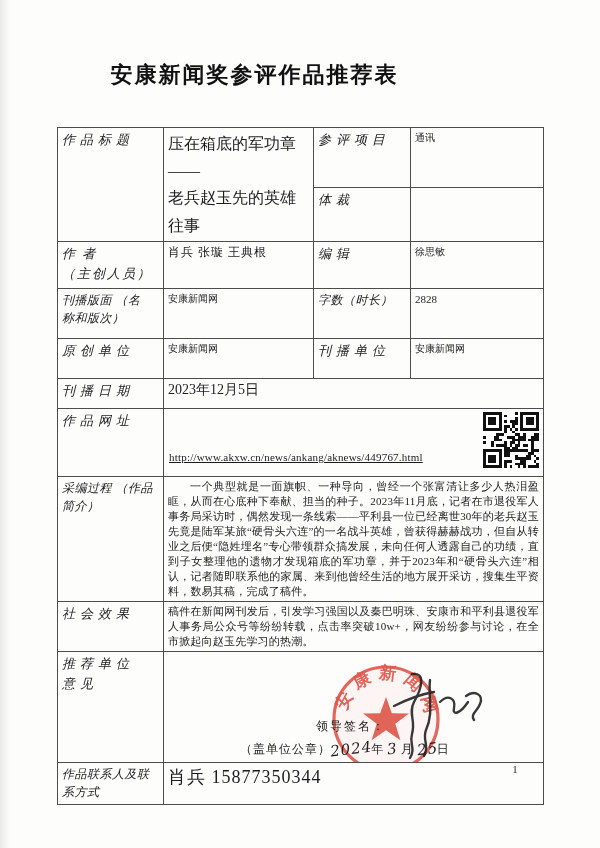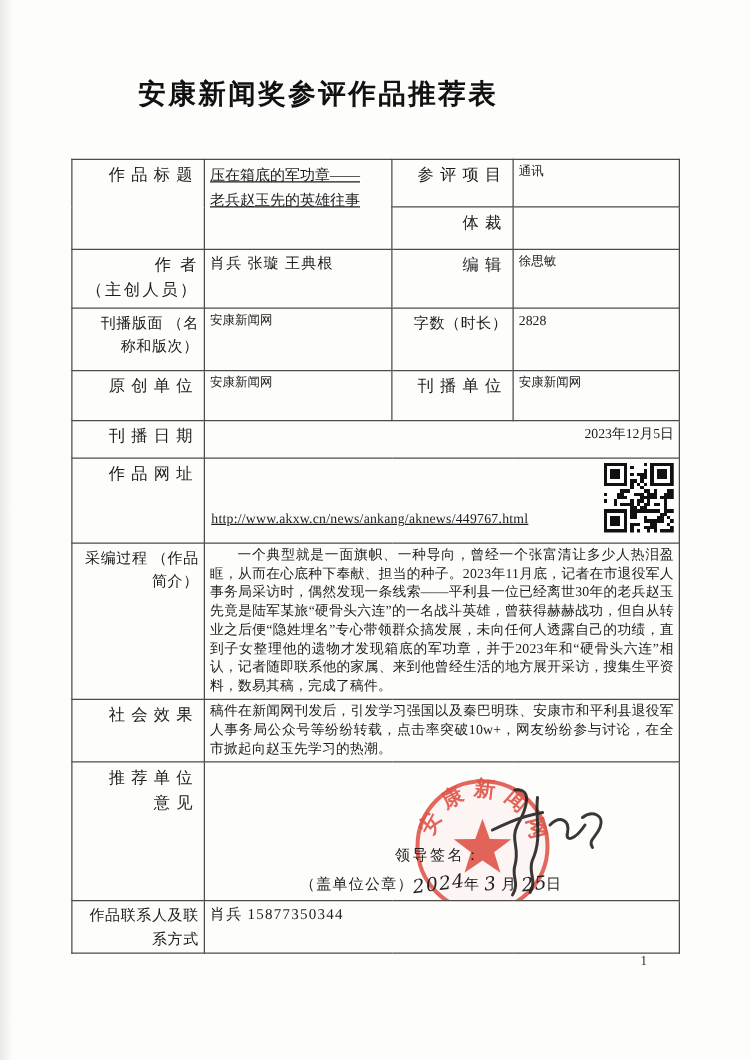--- a/index.html
+++ b/index.html
@@ -18,29 +18,29 @@
   }
   table.form{
     position:absolute;left:57px;top:127px;width:486px;
     border-collapse:collapse;table-layout:fixed;
   }
   .form td{
     border:1px solid #4c4c4c;padding:2px 4px;vertical-align:top;
     overflow:hidden;
   }
   .lbl{
-    text-align:right;vertical-align:middle;font-size:13px;
-    letter-spacing:2px;line-height:1.55;white-space:pre-line;padding:2px 1px;
+    text-align:left;vertical-align:middle;font-size:13px;
+    letter-spacing:2px;line-height:1.55;white-space:pre-line;padding:2px 1px;font-style:italic;
   }
   .sp{letter-spacing:5px;}
   .tight{letter-spacing:0.5px;font-size:12px;}
   .val{font-size:10px;line-height:1.5;margin-left:47px;}
-  .val-title{font-size:12px;line-height:1.7;white-space:pre-line;padding:4px 2px 0 4px;text-decoration:underline;}
+  .val-title{font-size:16px;line-height:1.7;white-space:pre-line;padding:4px 2px 0 4px;}
   .val-author{font-size:12px;letter-spacing:1px;padding-top:4px;margin-left:39px;}
-  .val-mid{vertical-align:middle;font-size:11px;text-align:right;}
+  .val-mid{vertical-align:middle;font-size:14px;}
   .para{
     font-size:11px;line-height:15px;text-align:justify;padding:3px 6px;
     vertical-align:middle;letter-spacing:0.2px;
   }
   .indent{text-indent:2em;}
   .url-cell{position:relative;}
   .url{
     position:absolute;left:5px;bottom:13px;font-size:11px;
     text-decoration:underline;color:#1c1c1c;letter-spacing:0.2px;
   }
@@ -48,21 +48,21 @@
   .qr svg{width:56px;height:56px;shape-rendering:crispEdges;}
   .sign-cell{position:relative;}
   .sign-label{position:absolute;left:138px;top:66px;font-size:12px;letter-spacing:2px;margin-left:14px;}
   .seal-line{position:absolute;left:76px;top:87px;font-size:12px;letter-spacing:1px;white-space:nowrap;}
   .hand{
     display:inline-block;font-family:"DejaVu Serif",serif;font-style:italic;
     font-size:15px;transform:rotate(-7deg) translateY(1px);margin:0 -1px;color:#222;
   }
   .stamp{position:absolute;left:166px;top:11px;width:112px;height:112px;opacity:0.85;}
   .signature{position:absolute;left:218px;top:16px;width:108px;height:95px;}
-  .contact-val{vertical-align:middle;font-size:12px;letter-spacing:1px;padding-left:6px;}
+  .contact-val{vertical-align:middle;font-size:18px;letter-spacing:1px;padding-left:6px;}
   .page-num{position:absolute;left:505px;top:763px;width:20px;text-align:center;font-size:11px;color:#333;}
 </style>
 </head>
 <body>
 
 <div class="doc-title">安康新闻奖参评作品推荐表</div>
 
 <table class="form">
   <colgroup>
     <col style="width:106px">

